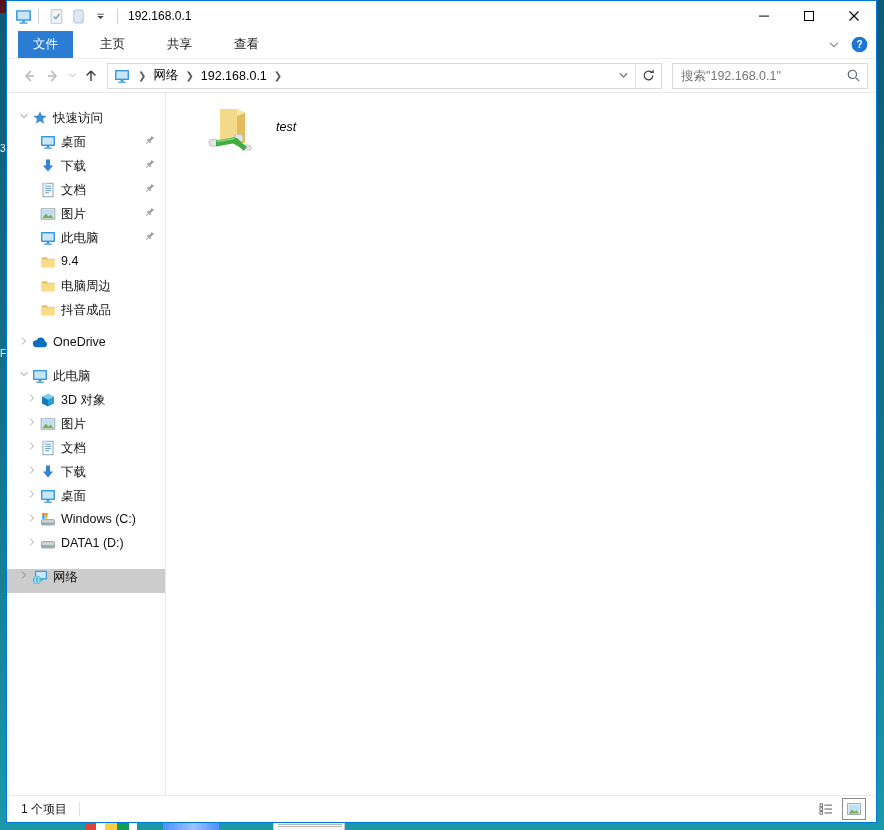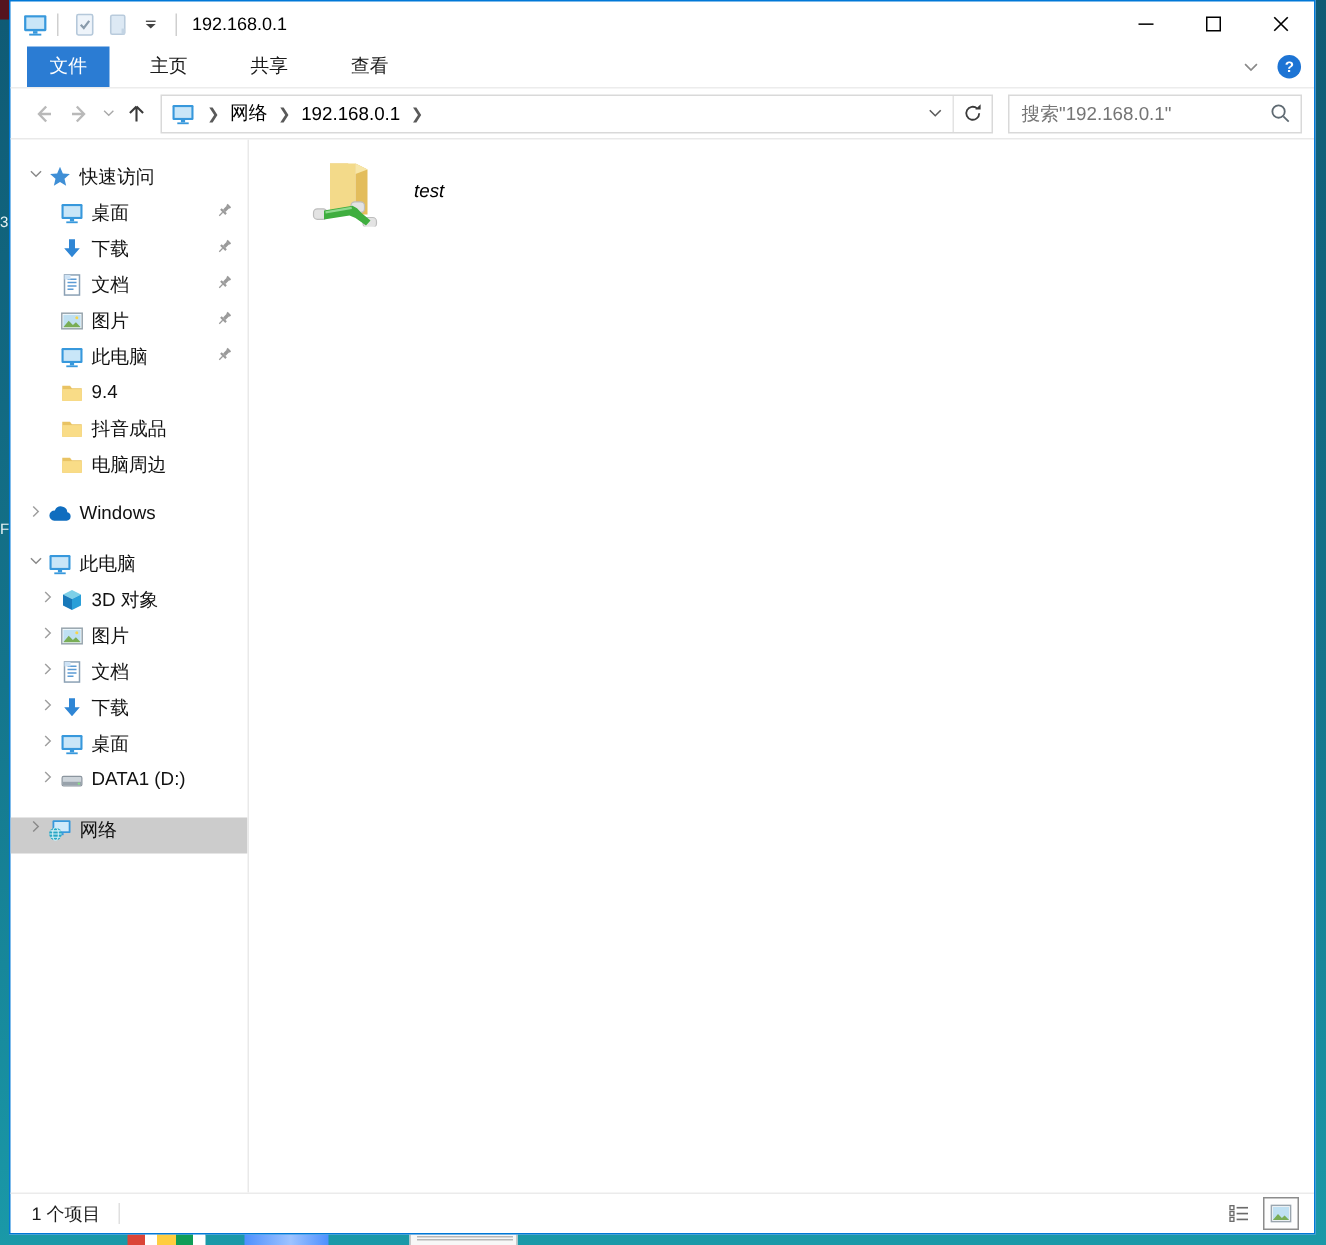--- a/index.html
+++ b/index.html
@@ -471,44 +471,44 @@
             </span>
           <span class="slabel">9.4</span>
         </div>
         <div class="srow l1">
           <span class="chev"></span>
           <span class="sicon">
               <svg width="16" height="16">
                 <use href="#i-folder"></use>
               </svg>
             </span>
+          <span class="slabel">电脑周边</span>
+        </div>
+        <div class="srow l1">
+          <span class="chev"></span>
+          <span class="sicon">
+              <svg width="16" height="16">
+                <use href="#i-folder"></use>
+              </svg>
+            </span>
           <span class="slabel">抖音成品</span>
         </div>
-        <div class="srow l1">
-          <span class="chev"></span>
-          <span class="sicon">
-              <svg width="16" height="16">
-                <use href="#i-folder"></use>
-              </svg>
-            </span>
-          <span class="slabel">电脑周边</span>
-        </div>
 
         <div class="srow l0 gap">
           <span class="chev" style="color:#a0a0a0">
               <svg width="12" height="12">
                 <use href="#i-chev-right"></use>
               </svg>
             </span>
           <span class="sicon">
               <svg width="16" height="16">
                 <use href="#i-cloud"></use>
               </svg>
             </span>
-          <span class="slabel">Windows</span>
+          <span class="slabel">OneDrive</span>
         </div>
 
         <div class="srow l0 gap">
           <span class="chev" style="color:#8a8a8a">
               <svg width="12" height="12">
                 <use href="#i-chev-down"></use>
               </svg>
             </span>
           <span class="sicon">
               <svg width="16" height="16">
@@ -574,20 +574,33 @@
               <svg width="12" height="12">
                 <use href="#i-chev-right"></use>
               </svg>
             </span>
           <span class="sicon">
               <svg width="16" height="16">
                 <use href="#i-monitor"></use>
               </svg>
             </span>
           <span class="slabel">桌面</span>
+        </div>
+        <div class="srow l1">
+          <span class="chev" style="color:#a0a0a0">
+              <svg width="12" height="12">
+                <use href="#i-chev-right"></use>
+              </svg>
+            </span>
+          <span class="sicon">
+              <svg width="16" height="16">
+                <use href="#i-drive-win"></use>
+              </svg>
+            </span>
+          <span class="slabel">Windows (C:)</span>
         </div>
         <div class="srow l1">
           <span class="chev" style="color:#a0a0a0">
               <svg width="12" height="12">
                 <use href="#i-chev-right"></use>
               </svg>
             </span>
           <span class="sicon">
               <svg width="16" height="16">
                 <use href="#i-drive"></use>

